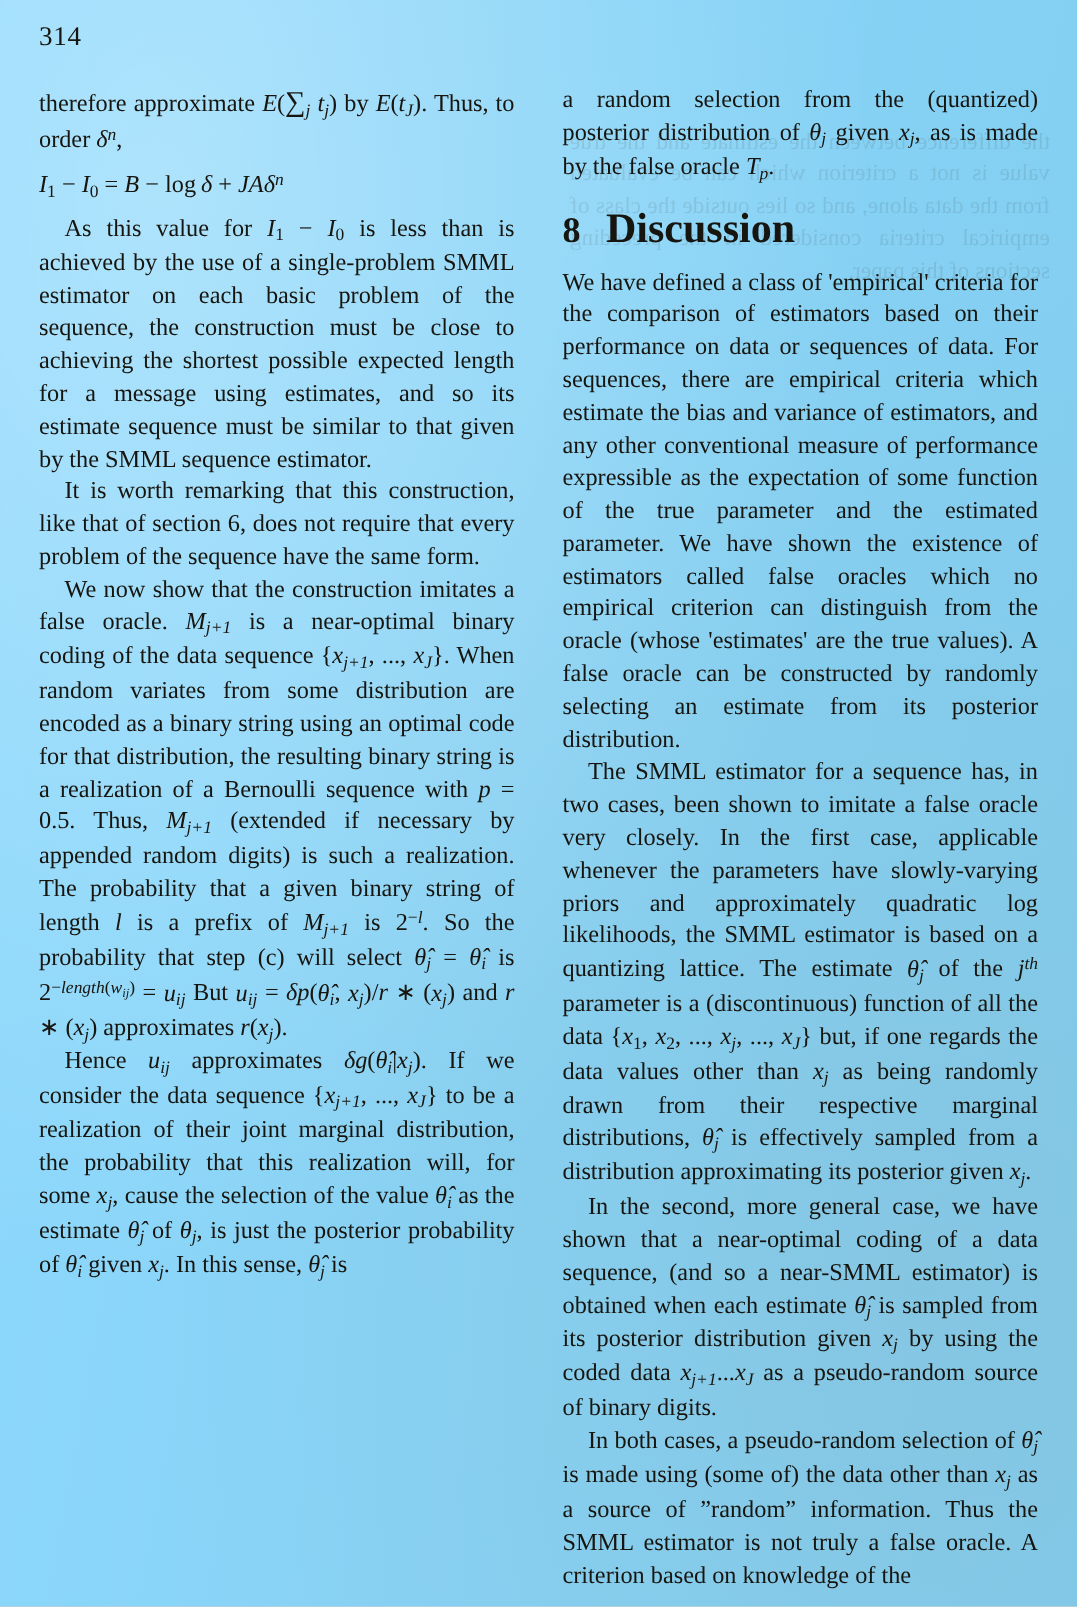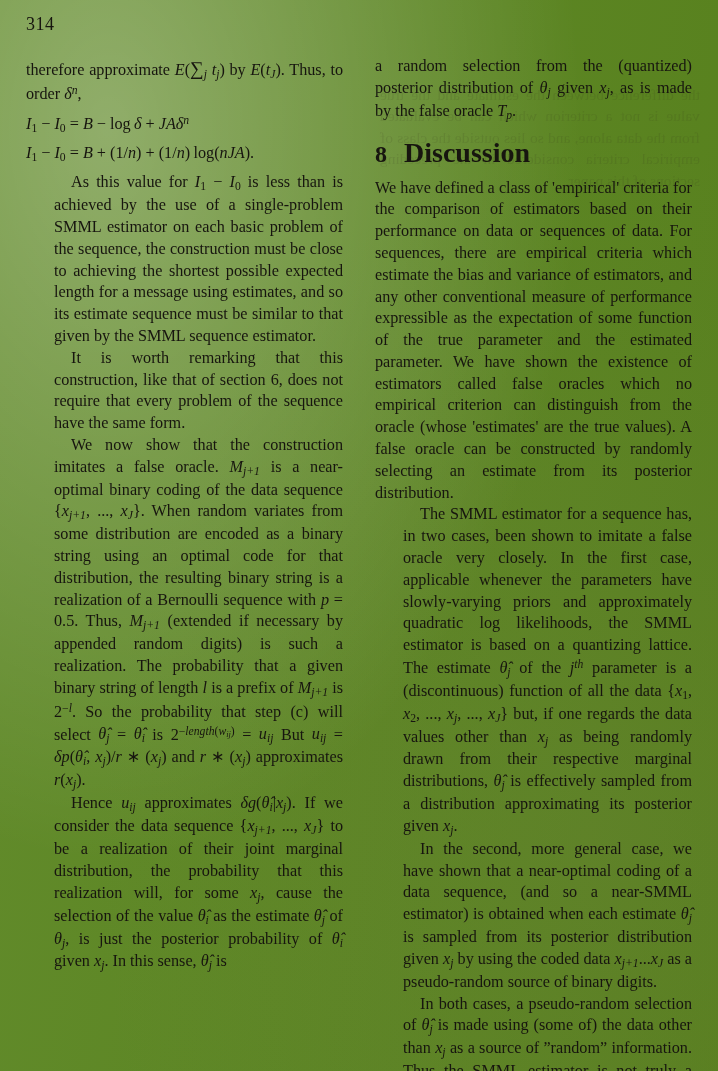--- a/index.html
+++ b/index.html
@@ -4,21 +4,21 @@
 <style>
   html, body {
     margin: 0;
     padding: 0;
     background: #d8d4cb;
   }
   .page {
     position: relative;
     width: 718px;
     height: 1071px;
-    background: #4d7c0f;
+    background: #7dd3fc;
     overflow: hidden;
     font-family: "Liberation Serif", serif;
     color: #17150f;
   }
   
   .page::before {
     content: "";
     position: absolute;
     inset: 0;
     background:
@@ -50,21 +50,20 @@
     margin: 0 0 0 0;
     font-size: 16.2px;
     line-height: 1.345;
     text-align: justify;
     text-justify: inter-word;
     hyphens: auto;
     -webkit-hyphens: auto;
   }
   p.indent {
     text-indent: 17px;
-    margin-left: 28px;
   }
   p + p {
     margin-top: 0px;
   }
   .eq {
     text-align: left;
     font-size: 16.2px;
     margin: 7px 0 7px 0;
     line-height: 1.3;
   }
@@ -120,23 +119,20 @@
 
       <p>
         therefore approximate <i>E</i>(<span class="big">∑</span><span class="sub"><i>j</i></span> <i>t<span class="sub">j</span></i>) by <i>E</i>(<i>t<span class="sub">J</span></i>). Thus, to order <i>δ</i><span class="sup"><i>n</i></span>,
       </p>
 
       <div class="eq">
         <i>I</i><span class="sub">1</span> − <i>I</i><span class="sub">0</span> = <i>B</i> − log <i>δ</i> + <i>JAδ</i><span class="sup"><i>n</i></span>
       </div>
 
 
-      <div class="eq">
-        <i>I</i><span class="sub">1</span> − <i>I</i><span class="sub">0</span> = <i>B</i> + (1/<i>n</i>) + (1/<i>n</i>) log(<i>nJA</i>).
-      </div>
 
 
       <p class="indent">
         As this value for <i>I</i><span class="sub">1</span> − <i>I</i><span class="sub">0</span> is less than is achieved by the use of a single-problem SMML estimator on each basic problem of the sequence, the construction must be close to achieving the shortest possible expected length for a message using estimates, and so its estimate sequence must be similar to that given by the SMML sequence estimator.
       </p>
 
       <p class="indent">
         It is worth remarking that this construction, like that of section 6, does not require that every problem of the sequence have the same form.
       </p>
 

